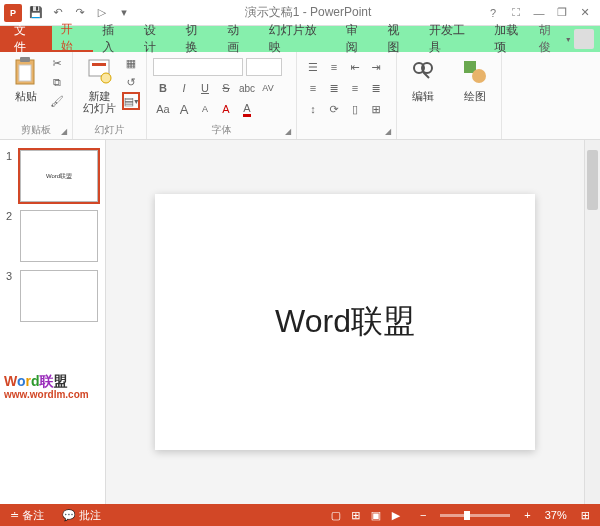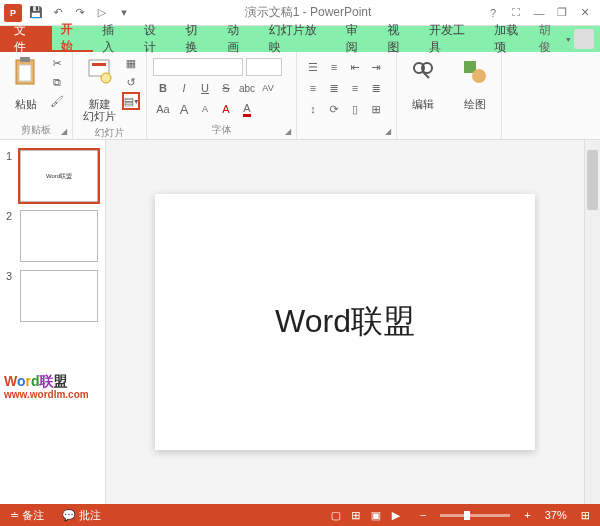--- a/index.html
+++ b/index.html
@@ -11,31 +11,31 @@
 .qat { display: flex; gap: 2px; align-items: center; }
 .qat-btn { width: 20px; height: 20px; display: flex; align-items: center; justify-content: center; color: #6a6a6a; cursor: pointer; }
 .titlebar .title { flex: 1; text-align: center; color: #777; font-size: 12px; }
 .winctrls { display: flex; gap: 1px; padding-right: 4px; }
 .winbtn { width: 22px; height: 20px; display: flex; align-items: center; justify-content: center; color: #777; cursor: pointer; }
 
 
 .ribbon-tabs { height: 26px; display: flex; align-items: stretch; background: #86efac; }
 .tab { padding: 0 9px; display: flex; align-items: center; font-size: 12px; color: #444; cursor: pointer; }
 .tab.file { background: #d24726; color: #fff; padding: 0 14px; }
-.tab.active { color: #d24726; border-bottom: 2px solid #d24726; font-weight: bold; }
+.tab.active { color: #d24726; border-bottom: 2px solid #d24726; }
 .ribbon-tabs .spacer { flex: 1; }
 .user { display: flex; align-items: center; gap: 4px; padding-right: 6px; font-size: 12px; color: #666; }
 .avatar { width: 20px; height: 20px; background: #ddd; border-radius: 2px; }
 
 
 .ribbon { height: 88px; background: #fbfbfb; border-bottom: 1px solid #ddd; display: flex; }
 .group { border-right: 1px solid #e5e5e5; padding: 2px 6px 0; display: flex; flex-direction: column; position: relative; }
 .group-body { flex: 1; display: flex; align-items: flex-start; gap: 2px; }
 .group-label { text-align: center; font-size: 10px; color: #888; padding: 2px 0; }
-.rbtn { display: flex; flex-direction: column; align-items: center; justify-content: center; padding: 2px 4px; cursor: pointer; font-size: 11px; color: #444; gap: 10px; }
+.rbtn { display: flex; flex-direction: column; align-items: center; justify-content: center; padding: 2px 4px; cursor: pointer; font-size: 11px; color: #444; gap: 2px; }
 .rbtn .ico { width: 22px; height: 22px; display: flex; align-items: center; justify-content: center; }
 .rbtn.big .ico { width: 32px; height: 32px; }
 .rbtn .lbl { font-size: 11px; line-height: 1.1; text-align: center; }
 .side-col { display: flex; flex-direction: column; gap: 1px; }
 .sml { width: 18px; height: 18px; display: flex; align-items: center; justify-content: center; cursor: pointer; color: #666; }
 .highlighted { border: 2px solid #d24726; }
 .font-row { display: flex; align-items: center; gap: 1px; }
 .font-row .sml { width: 20px; height: 18px; font-size: 11px; }
 .dlg-launch { position: absolute; right: 2px; bottom: 2px; width: 12px; height: 12px; font-size: 8px; color: #888; display: flex; align-items: center; justify-content: center; cursor: pointer; }
 

